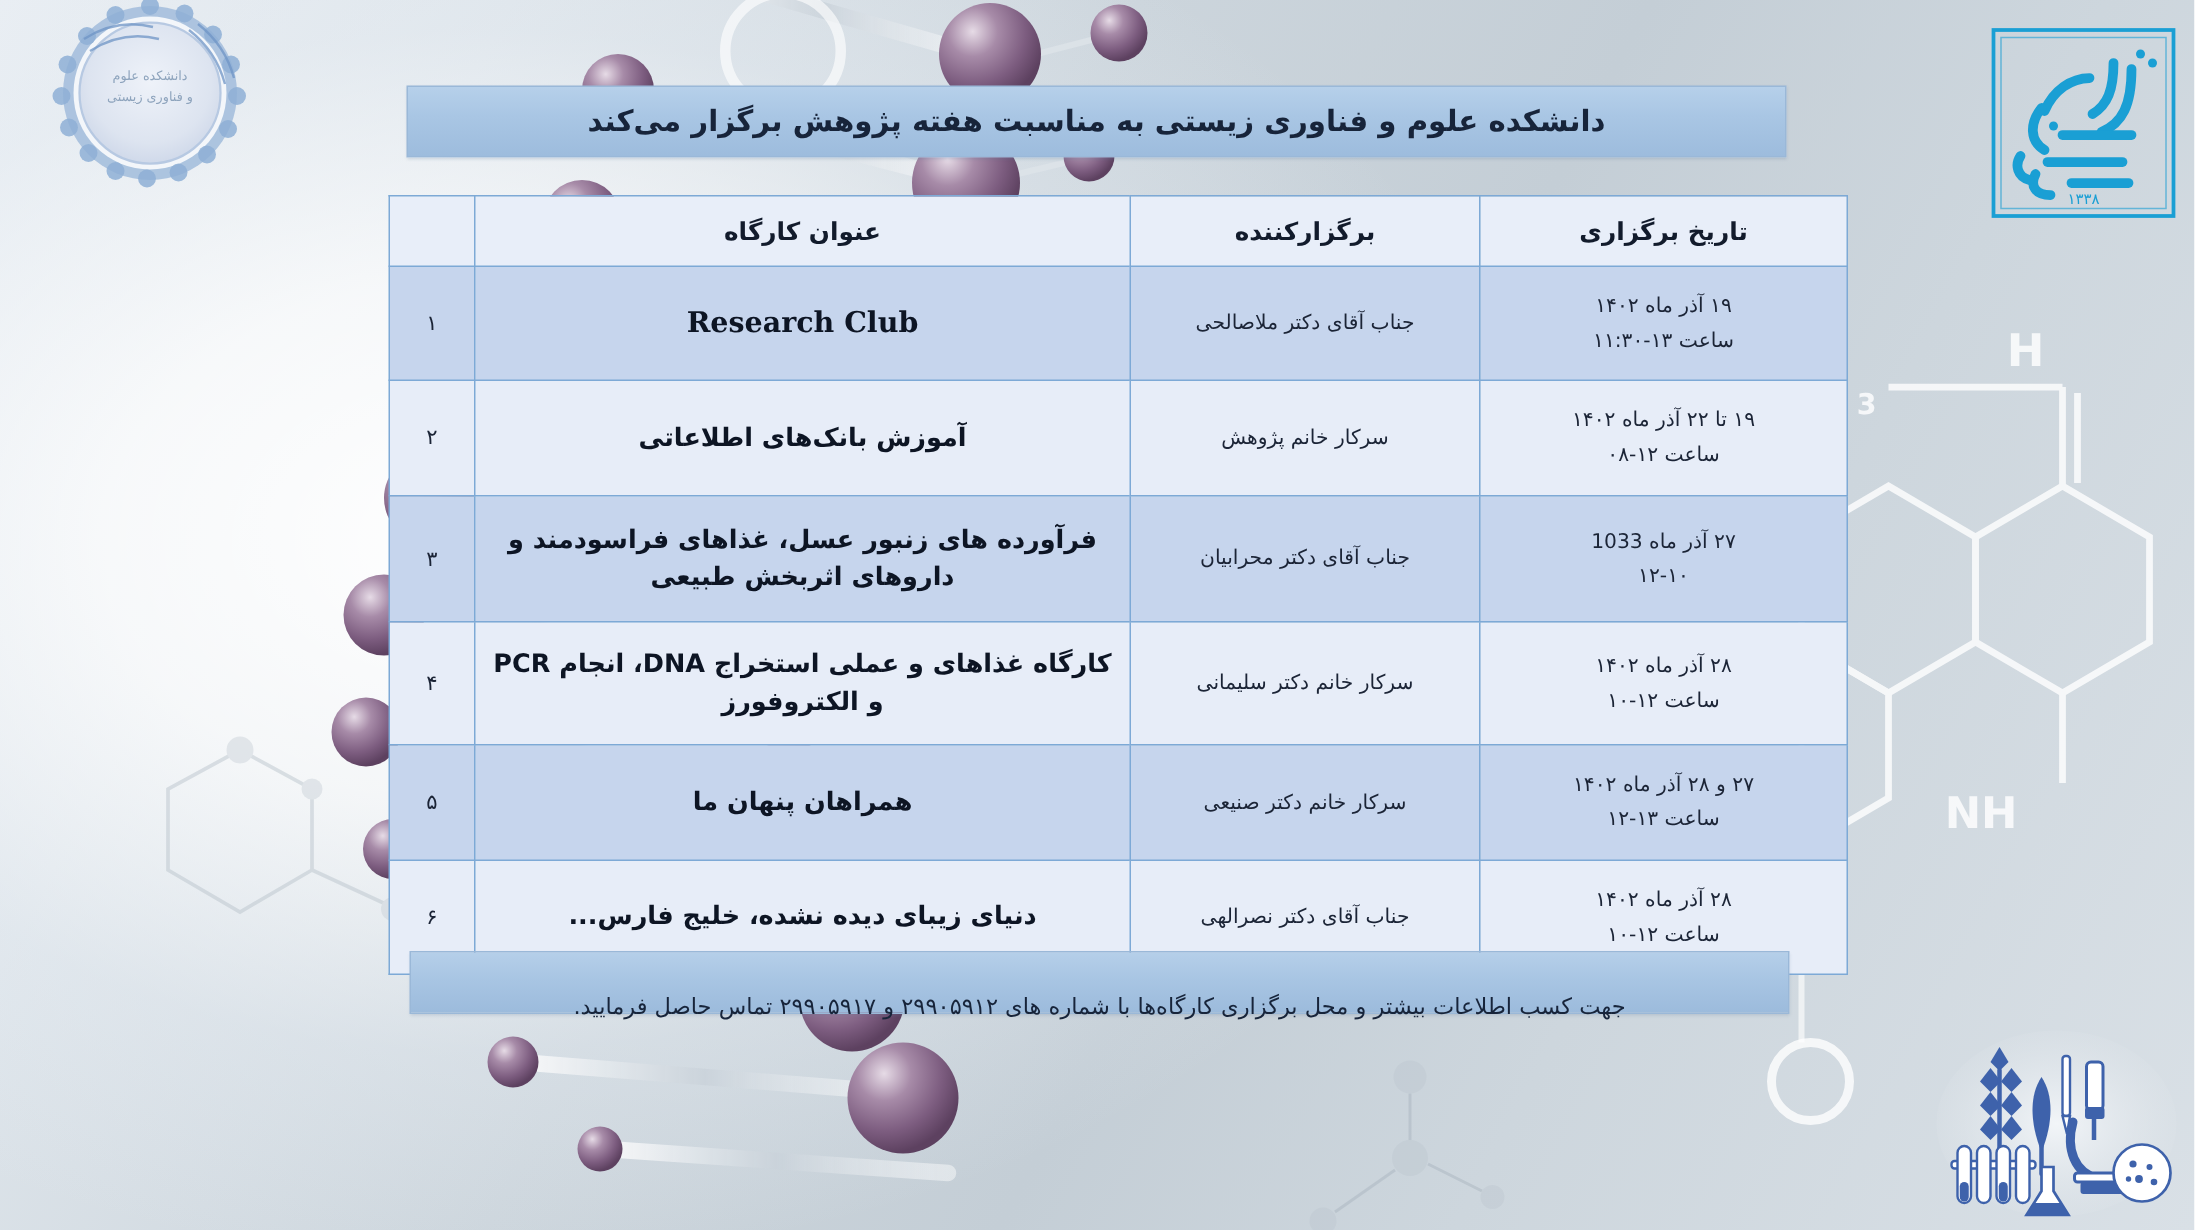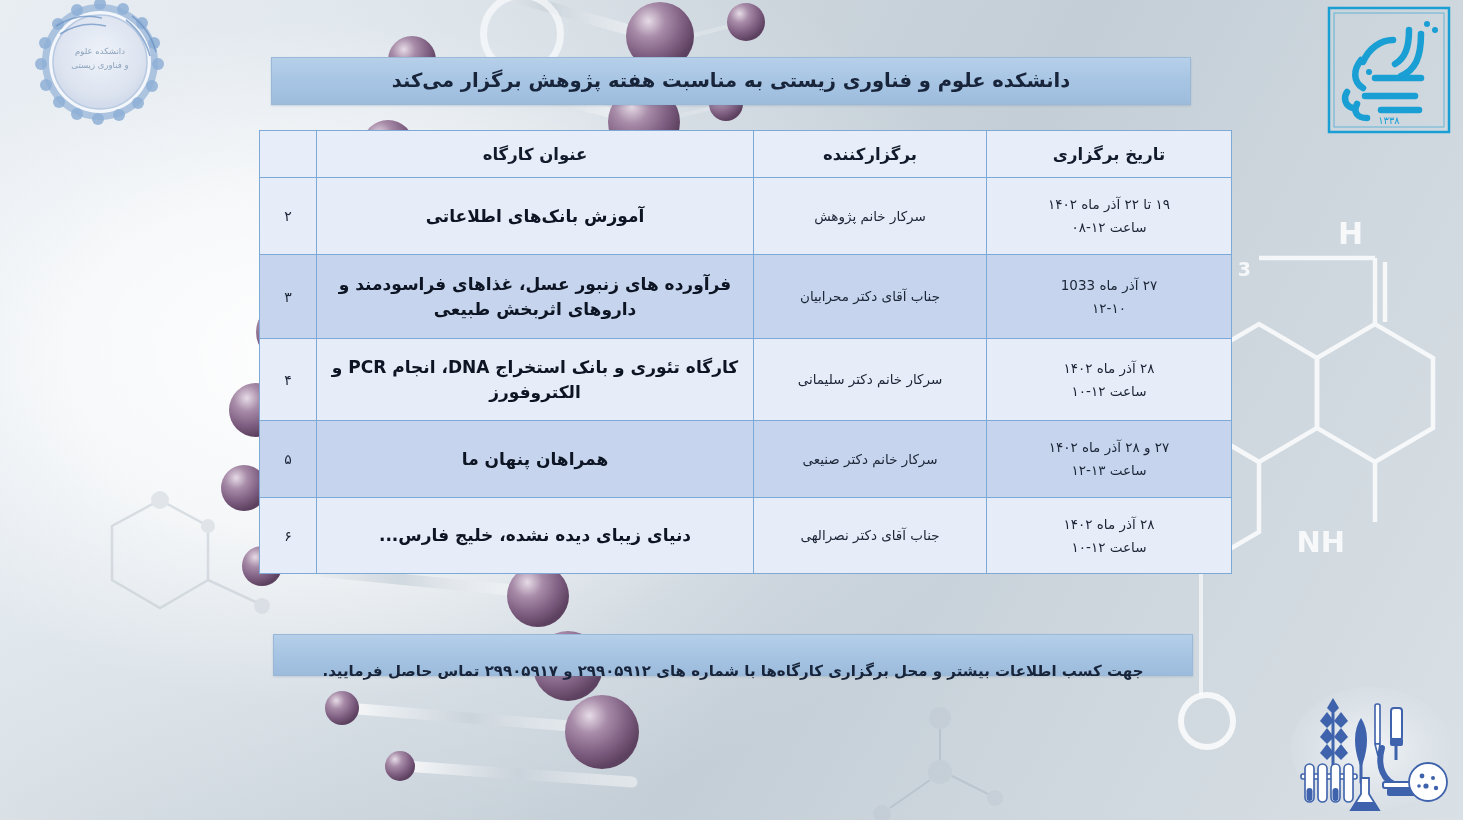--- a/index.html
+++ b/index.html
@@ -96,21 +96,21 @@
     font-size: 8.5px;
     line-height: 14px;
     letter-spacing: 0.4px;
     direction: rtl;
   }
 
   
   .univ-logo {
     position: absolute;
     right: 8px;
-    top: 0;
+    top: 12px;
     width: 132px;
     height: 140px;
   }
 
   
   .lab-illustration {
     position: absolute;
     right: 8px;
     bottom: 4px;
     width: 168px;
@@ -216,21 +216,21 @@
     border: 1px solid #9ab8d8;
     box-shadow: 0 1px 2px rgba(90,120,150,0.22);
     display: flex;
     align-items: center;
     justify-content: center;
     direction: rtl;
   }
   .footer-banner-text {
     color: #17243a;
     font-size: 15px;
-    font-weight: bold;
+    font-weight: normal;
     line-height: 1;
     margin-top: 32px;
   }
 </style>
 </head>
 <body>
 
 <div class="poster">
 
   <div class="bg-layer">
@@ -439,20 +439,29 @@
     </colgroup>
     <thead>
       <tr>
         <th>تاریخ برگزاری</th>
         <th>برگزارکننده</th>
         <th>عنوان کارگاه</th>
         <th></th>
       </tr>
     </thead>
     <tbody>
+      <tr class="row-odd row-h1">
+        <td class="cell-date">
+          <div>۱۹ آذر ماه ۱۴۰۲</div>
+          <div>ساعت ۱۳-۱۱:۳۰</div>
+        </td>
+        <td class="cell-host">جناب آقای دکتر ملاصالحی</td>
+        <td class="cell-title latin">Research Club</td>
+        <td class="cell-index">۱</td>
+      </tr>
       <tr class="row-even row-h2">
         <td class="cell-date">
           <div>۱۹ تا ۲۲ آذر ماه ۱۴۰۲</div>
           <div>ساعت ۱۲-۰۸</div>
         </td>
         <td class="cell-host">سرکار خانم پژوهش</td>
         <td class="cell-title">آموزش بانک‌های اطلاعاتی</td>
         <td class="cell-index">۲</td>
       </tr>
       <tr class="row-odd row-h3">
@@ -463,21 +472,21 @@
         <td class="cell-host">جناب آقای دکتر محرابیان</td>
         <td class="cell-title">فرآورده های زنبور عسل، غذاهای فراسودمند و داروهای اثربخش طبیعی</td>
         <td class="cell-index">۳</td>
       </tr>
       <tr class="row-even row-h4">
         <td class="cell-date">
           <div>۲۸ آذر ماه ۱۴۰۲</div>
           <div>ساعت ۱۲-۱۰</div>
         </td>
         <td class="cell-host">سرکار خانم دکتر سلیمانی</td>
-        <td class="cell-title">کارگاه تئوری و بانک استخراج DNA، انجام PCR و الکتروفورز</td>
+        <td class="cell-title">کارگاه غذاهای و عملی استخراج DNA، انجام PCR و الکتروفورز</td>
         <td class="cell-index">۴</td>
       </tr>
       <tr class="row-odd row-h5">
         <td class="cell-date">
           <div>۲۷ و ۲۸ آذر ماه ۱۴۰۲</div>
           <div>ساعت ۱۳-۱۲</div>
         </td>
         <td class="cell-host">سرکار خانم دکتر صنیعی</td>
         <td class="cell-title">همراهان پنهان ما</td>
         <td class="cell-index">۵</td>

